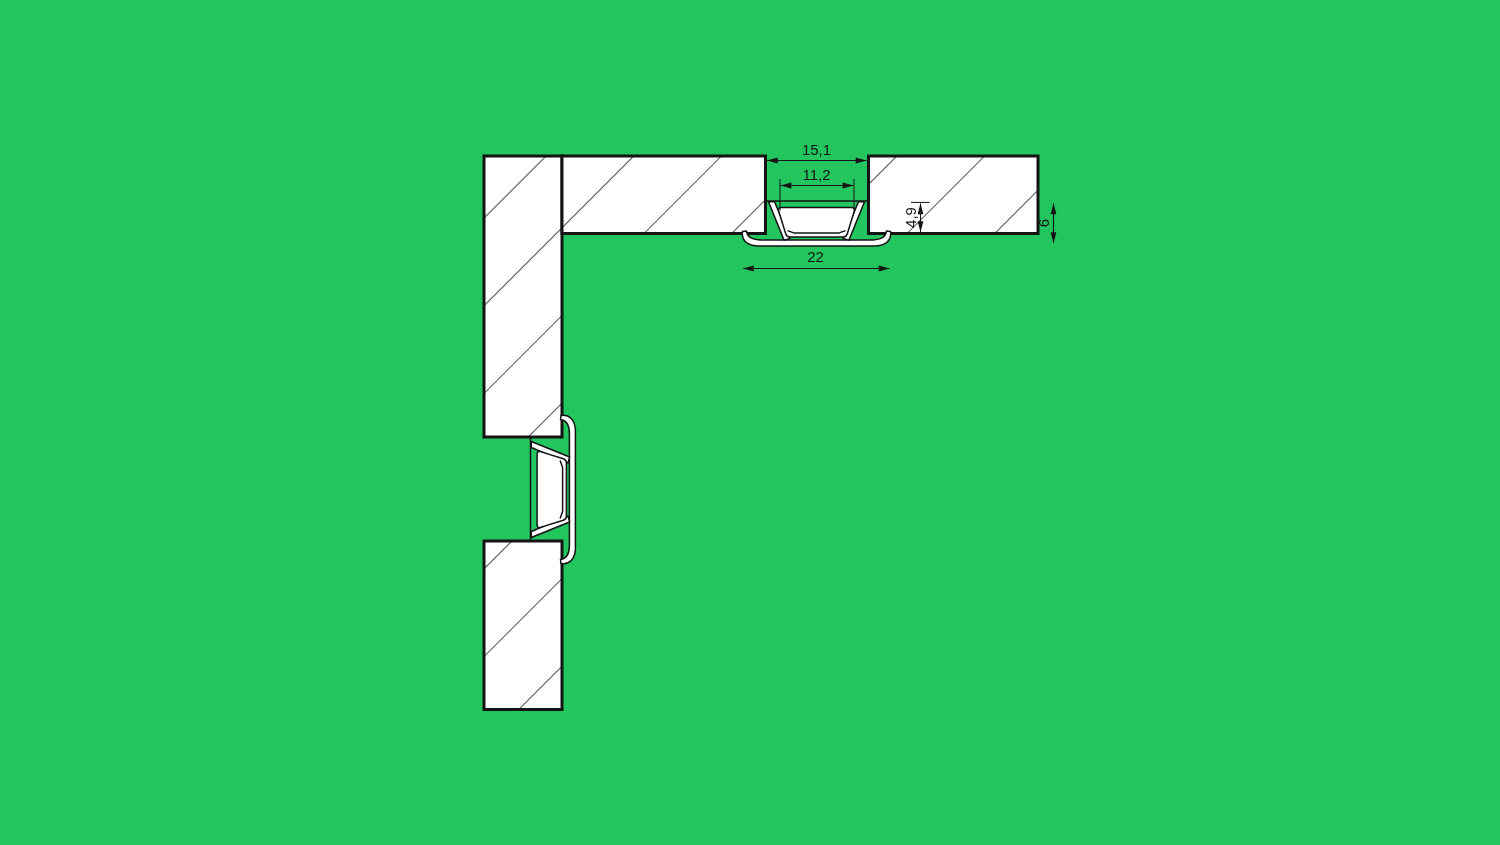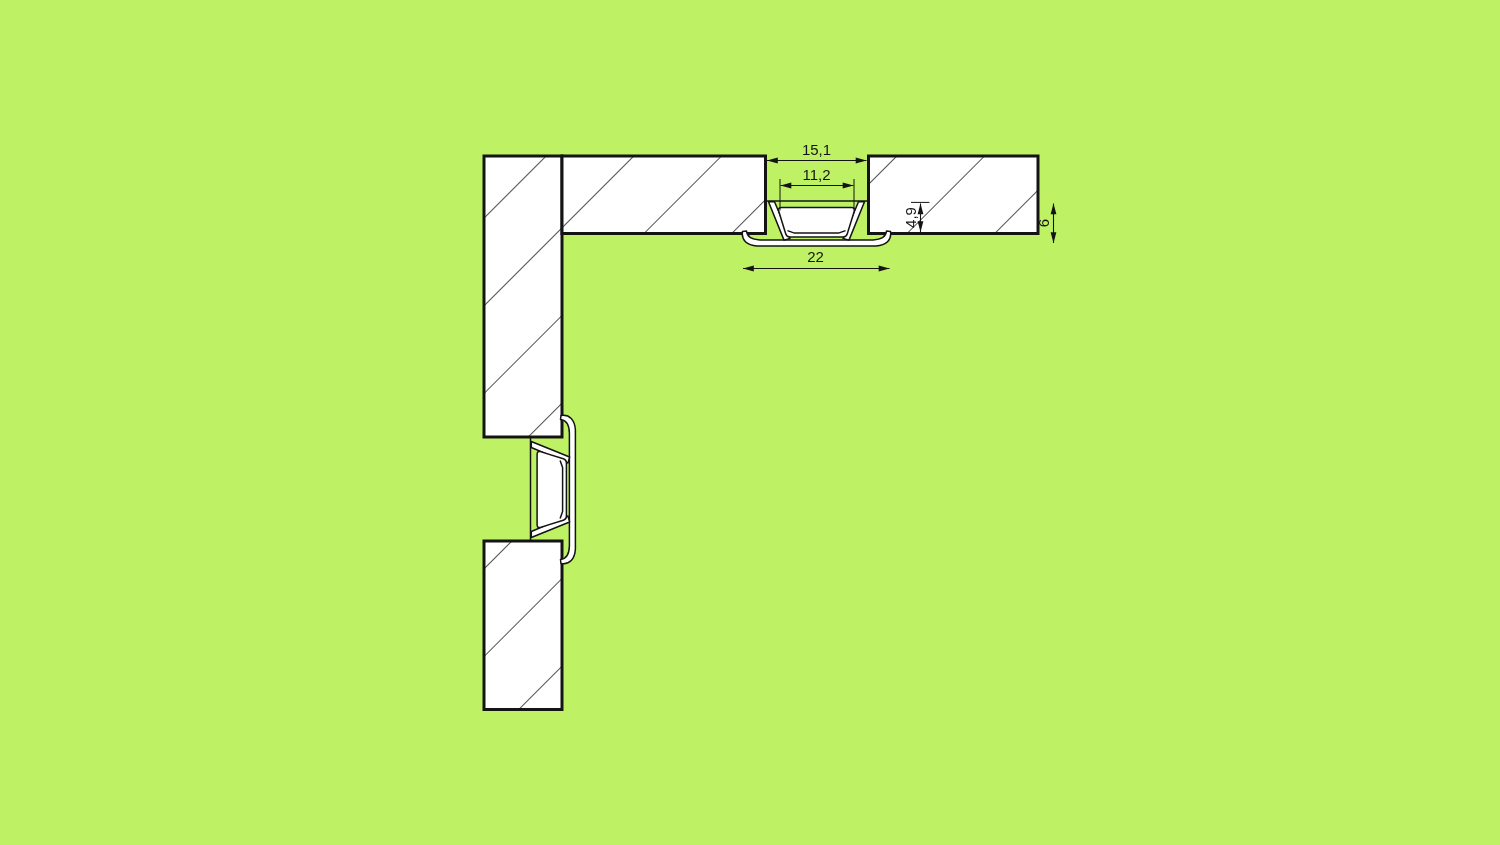--- a/index.html
+++ b/index.html
@@ -4,21 +4,21 @@
 <style>
   html, body {
     margin: 0;
     padding: 0;
     background: #ffffff;
   }
   .stage {
     position: relative;
     width: 1500px;
     height: 845px;
-    background: #bef264;
+    background: #22c55e;
     overflow: hidden;
   }
   svg { display: block; }
   .panel {
     fill: url(#hatch);
     stroke: #141414;
     stroke-width: 3;
   }
   .pw {          
     fill: #ffffff;

